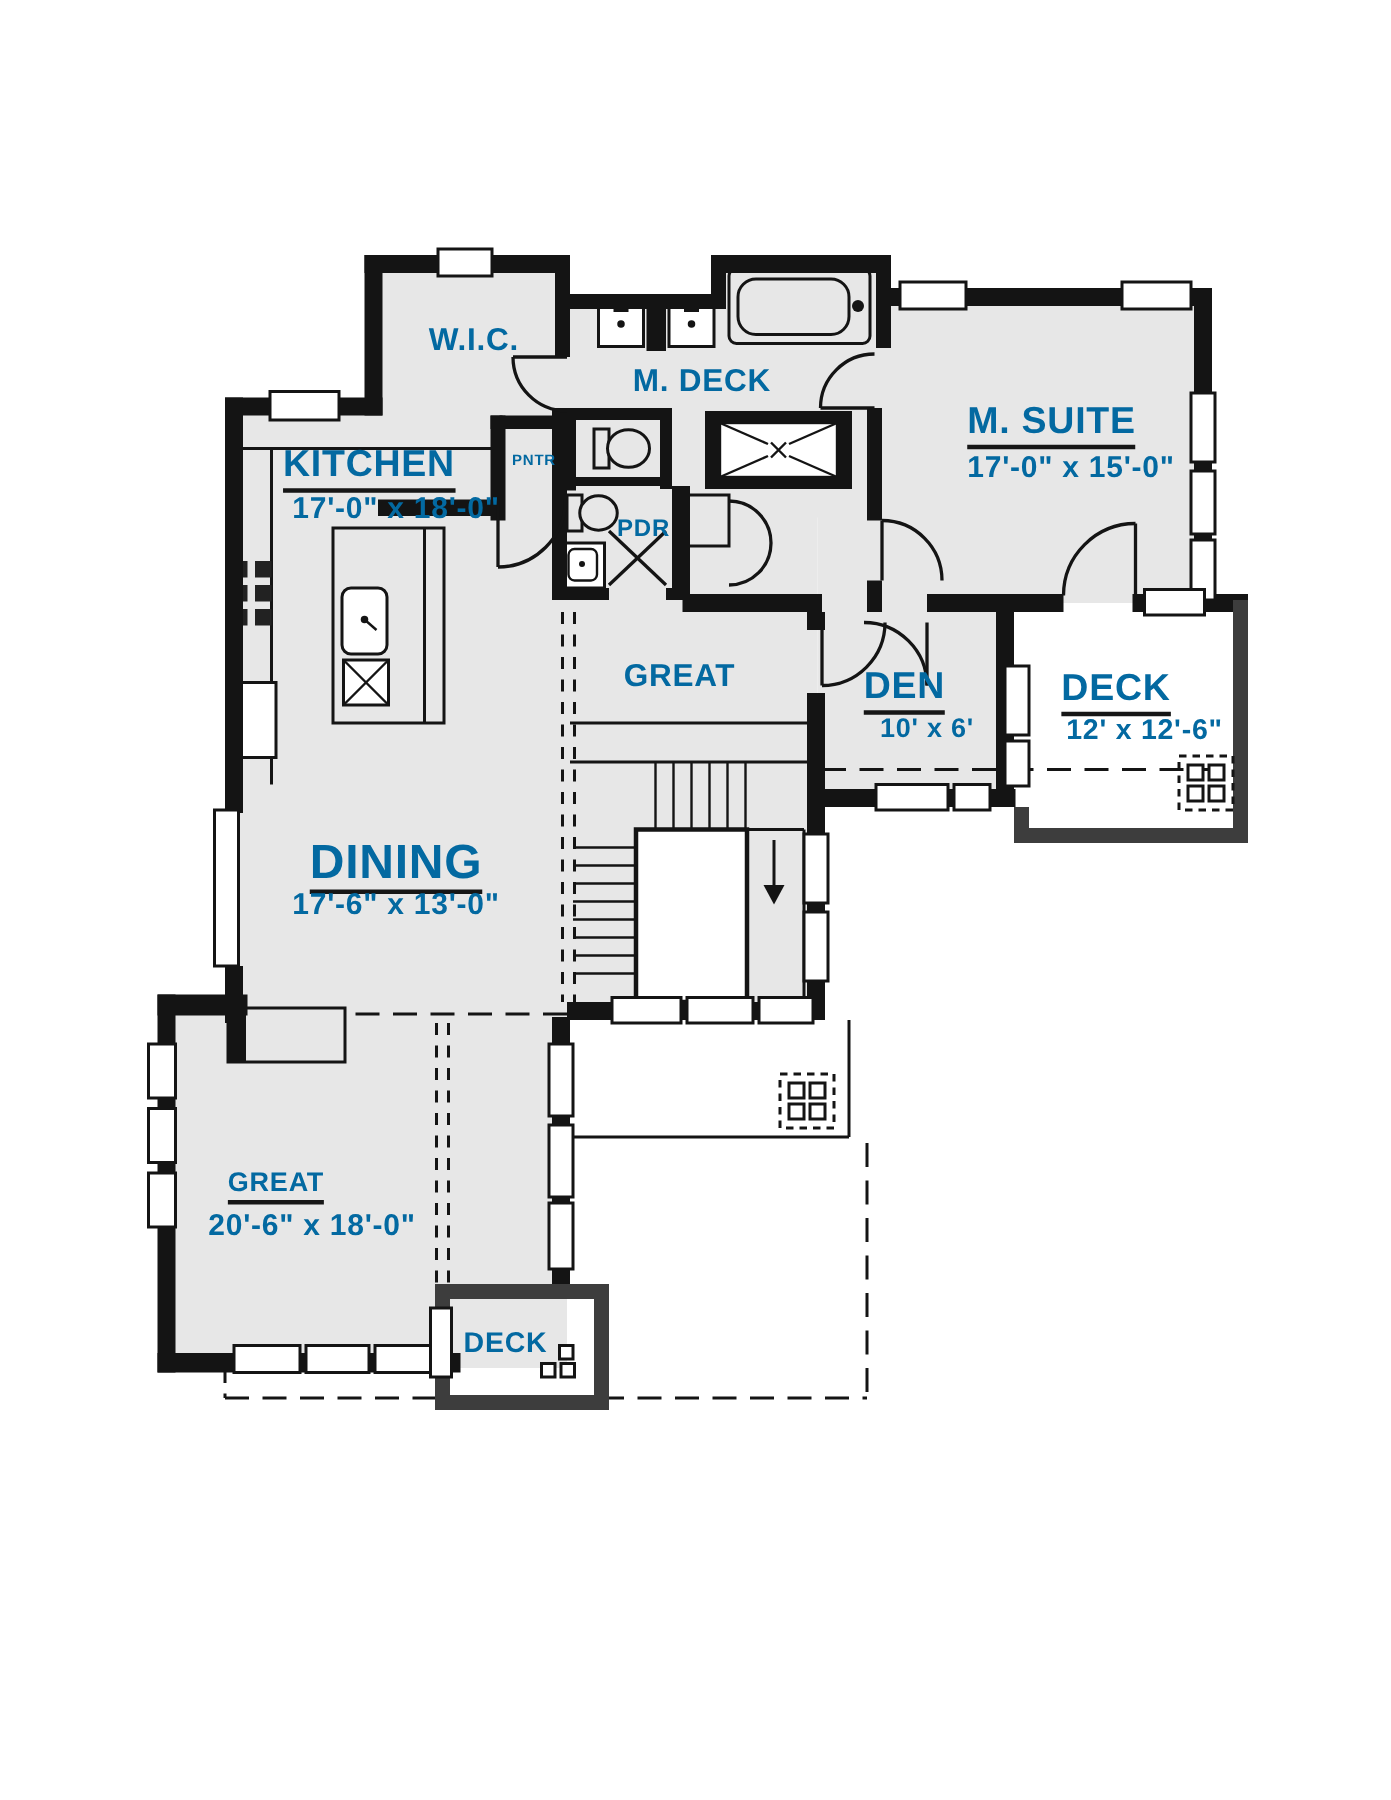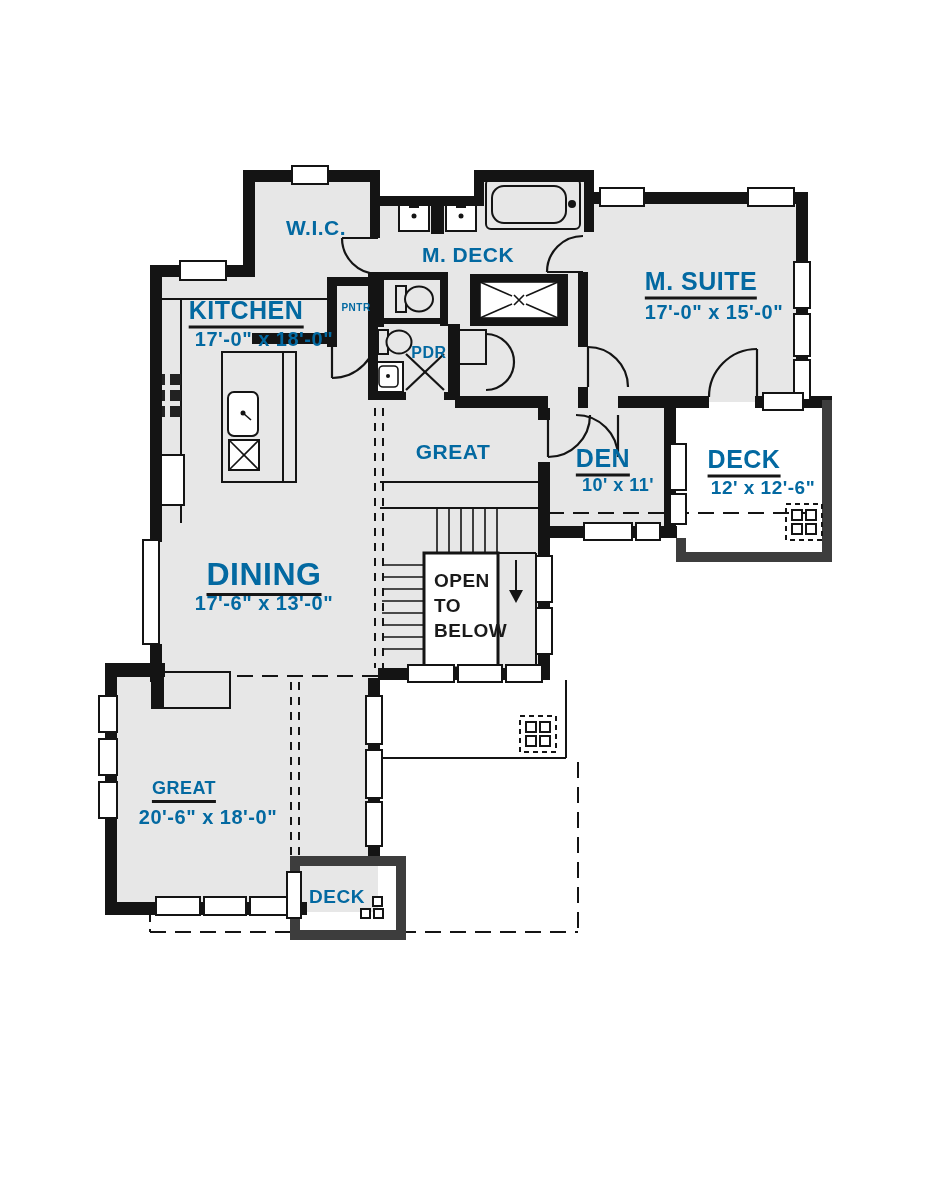--- a/index.html
+++ b/index.html
@@ -283,26 +283,21 @@
   <div class="lbl" style="left:316px;top:227px;font-size:21px">W.I.C.</div>
   <div class="lbl" style="left:468px;top:254px;font-size:21px">M. DECK</div>
   <div class="lbl u" style="left:701px;top:284px;font-size:25px">M. SUITE</div>
   <div class="lbl" style="left:714px;top:312px;font-size:20px">17'-0" x 15'-0"</div>
   <div class="lbl u" style="left:246px;top:313px;font-size:25px">KITCHEN</div>
   <div class="lbl" style="left:264px;top:339px;font-size:20px">17'-0" x 18'-0"</div>
   <div class="lbl" style="left:356px;top:308px;font-size:10px">PNTR</div>
   <div class="lbl" style="left:429px;top:353px;font-size:16px">PDR</div>
   <div class="lbl" style="left:453px;top:451px;font-size:21px">GREAT</div>
   <div class="lbl u" style="left:603px;top:461px;font-size:25px">DEN</div>
-  <div class="lbl" style="left:618px;top:485px;font-size:18px">10' x 11'</div>
+  <div class="lbl" style="left:618px;top:485px;font-size:18px">10' x 6'</div>
   <div class="lbl u" style="left:744px;top:462px;font-size:25px">DECK</div>
   <div class="lbl" style="left:763px;top:487px;font-size:19px">12' x 12'-6"</div>
-  <div class="openb" style="left:434px;top:568px">
-    <div>OPEN</div>
-    <div>TO</div>
-    <div>BELOW</div>
-  </div>
   <div class="lbl u" style="left:264px;top:577px;font-size:32px">DINING</div>
   <div class="lbl" style="left:264px;top:603px;font-size:20px">17'-6" x 13'-0"</div>
   <div class="lbl u" style="left:184px;top:791px;font-size:18px">GREAT</div>
   <div class="lbl" style="left:208px;top:817px;font-size:20px">20'-6" x 18'-0"</div>
   <div class="lbl" style="left:337px;top:896px;font-size:19px">DECK</div>
 </div>
 
 </body></html>

